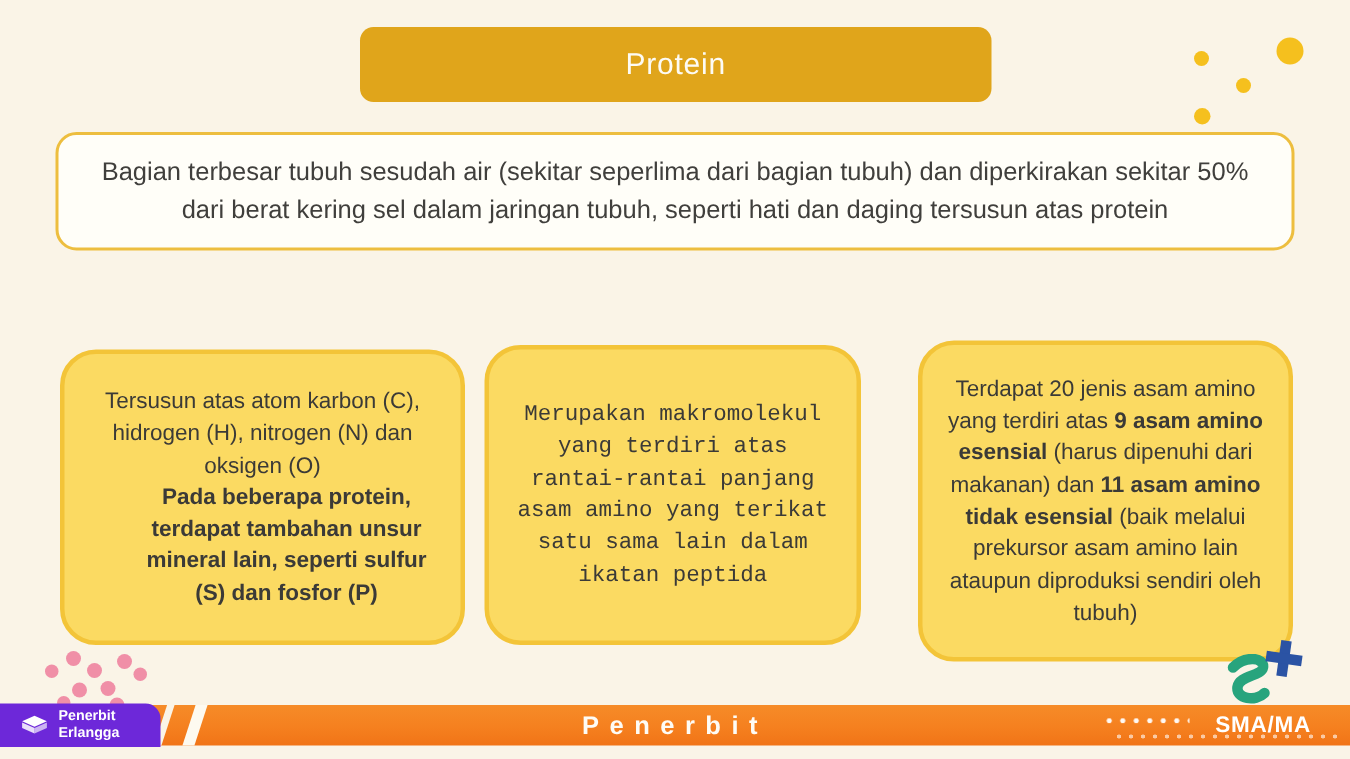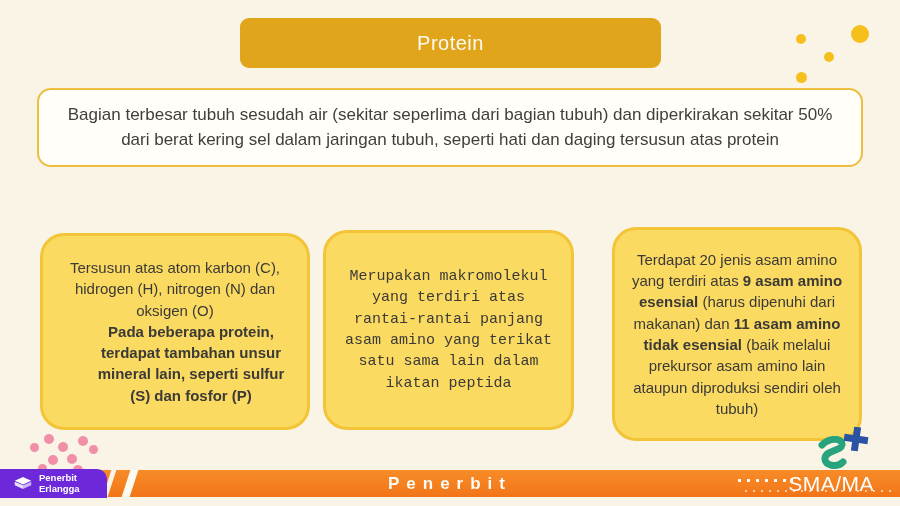--- a/index.html
+++ b/index.html
@@ -78,21 +78,21 @@
   .stripe-cream { left: 107px; width: 5px; background: #FAF4E7; }
   .stripe-white { left: 126px; width: 8px; background: #FDFAF0; }
   .subject {
     position: absolute; left: 0; right: 0; top: 0; height: 27px;
     display: flex; align-items: center; justify-content: center;
     color: #FEFCF6; font-size: 17px; font-weight: bold; letter-spacing: 7px;
   }
   .level {
     position: absolute; right: 26px; top: 0; height: 27px;
     display: flex; align-items: center;
-    color: #FFFFFF; font-size: 21px; font-weight: normal; letter-spacing: .5px;
+    color: #FFFFFF; font-size: 15px; font-weight: bold; letter-spacing: .5px;
   }
   .dots-row-1 {
     position: absolute; left: 735px; top: 477px; width: 58px; height: 7px; z-index: 6;
     background-image: radial-gradient(circle, rgba(255,255,255,.95) 1.5px, rgba(255,255,255,0) 1.9px);
     background-size: 9px 7px;
   }
   .dots-row-2 {
     position: absolute; left: 742px; top: 488px; width: 150px; height: 6px; z-index: 6;
     background-image: radial-gradient(circle, rgba(255,255,255,.6) 1.2px, rgba(255,255,255,0) 1.5px);
     background-size: 8px 6px;

